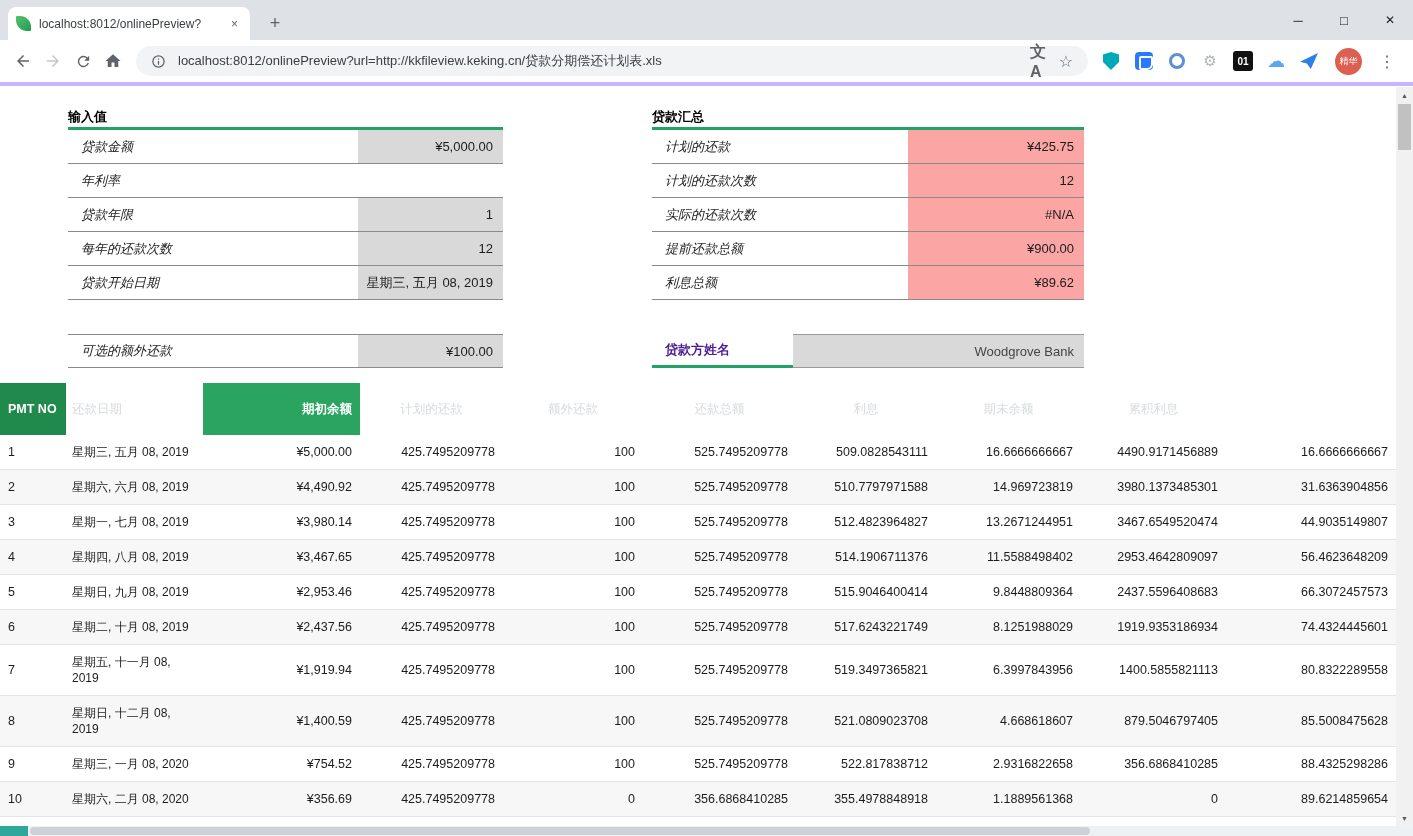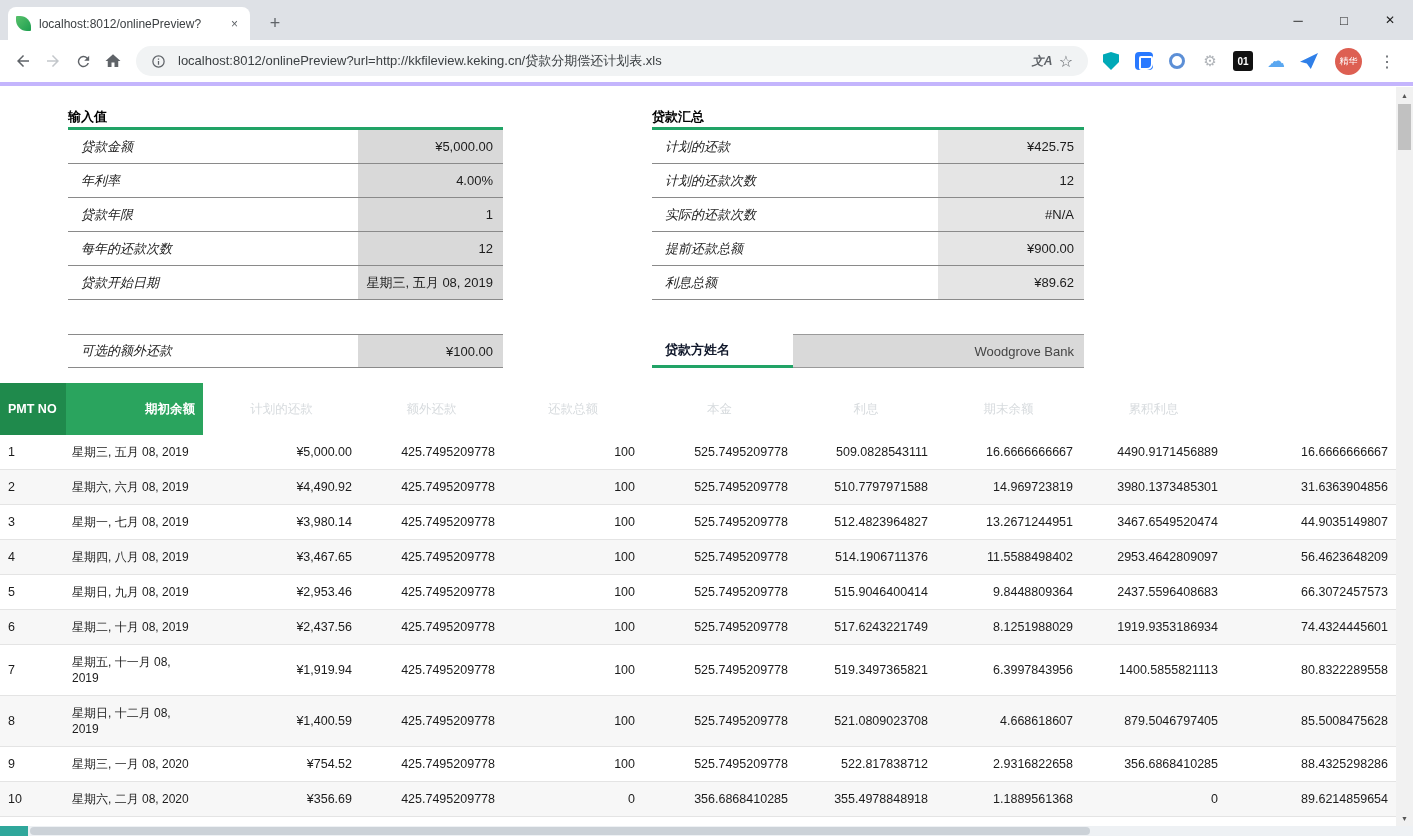--- a/index.html
+++ b/index.html
@@ -32,21 +32,21 @@
     background:#ffffff; border-bottom:4px solid #c4b5fd;
     display:flex; align-items:center; padding:0 8px;
   }
   .nav-btn { width:30px; height:30px; display:flex; align-items:center; justify-content:center; flex:0 0 auto; }
   .omnibox {
     flex:1; height:30px; background:#f1f3f4; border-radius:15px;
     margin:0 10px 0 8px; display:flex; align-items:center; padding:0 10px; min-width:0;
   }
   .url-text { flex:1; font-size:13px; color:#3c4043; white-space:nowrap; overflow:hidden; margin-left:8px; }
   .omni-icon { flex:0 0 auto; display:flex; align-items:center; justify-content:center; width:24px; height:24px; }
-  .translate-glyph { font-size:12px; color:#5f6368; font-weight:bold;font-style:italic; }
+  .translate-glyph { font-size:16px; color:#5f6368; font-weight:bold; }
   .star-glyph { font-size:16px; color:#5f6368; }
   .ext-area { display:flex; align-items:center; gap:11px; padding:0 6px 0 2px; flex:0 0 auto; }
   .ext { width:22px; height:22px; display:flex; align-items:center; justify-content:center; }
   .shield { width:16px; height:18px; background:#00a9b7; clip-path:polygon(50% 0,100% 14%,100% 55%,50% 100%,0 55%,0 14%); }
   .bluesq { width:18px; height:18px; background:#2979ff; border-radius:4px; position:relative; }
   .bluesq::after { content:""; position:absolute; left:4px; top:4px; width:10px; height:10px; border:2px solid #fff; border-radius:2px 2px 6px 2px; }
   .ring { width:16px; height:16px; border:3px solid #5c8fd6; border-radius:50%; }
   .gray-glyph { font-size:15px; color:#b0b4b9; }
   .badge01 { width:20px; height:20px; background:#111; color:#fff; font-size:10px; font-weight:bold; display:flex; align-items:center; justify-content:center; border-radius:3px; }
   .cloud-glyph { font-size:18px; color:#5aa7f0; }
@@ -59,25 +59,25 @@
 
   .section { position:absolute; top:4px;margin-top:17px; }
   .section.input-sec { left:68px; width:435px; }
   .section.summary-sec { left:652px; width:432px; }
   .section-title { font-weight:bold; font-size:13px; color:#000; height:19px; }
   .section-rule { height:0; border-bottom:3px solid #21a366; }
   .kv-row { display:flex; height:34px; align-items:stretch; border-bottom:1px solid #8a8a8a; }
   .kv-label { flex:1; display:flex; align-items:center; padding-left:13px; font-style:italic; color:#1c1c1c; }
   .kv-value { display:flex; align-items:center; justify-content:flex-end; padding-right:10px; color:#1c1c1c; }
   .input-sec .kv-value { width:145px; background:#d9d9d9; }
-  .summary-sec .kv-value { width:146px; background:#e5e5e5; }
+  .summary-sec .kv-value { width:176px; background:#fca5a5; }
   .kv-gap { height:34px; }
   .kv-row.extra { border-top:1px solid #8a8a8a; }
   .lender-row { display:flex; height:34px; align-items:stretch; }
-  .lender-label { width:141px; display:flex; align-items:center; padding-left:13px; color:#0f172a; font-weight:600; border-bottom:3px solid #21a366; font-style:normal; }
+  .lender-label { width:141px; display:flex; align-items:center; padding-left:13px; color:#4c1d95; font-weight:600; border-bottom:3px solid #21a366; font-style:normal; }
   .lender-value { flex:1; background:#d9d9d9; display:flex; align-items:center; justify-content:flex-end; padding-right:10px; color:#444; border-top:1px solid #9a9a9a; border-bottom:1px solid #9a9a9a; }
 
   .amort-table { position:absolute; left:0; top:296px; width:1396px; font-size:12.5px; }
   .t-header, .t-row { display:grid; grid-template-columns:66px 137px 157px 143px 140px 153px 140px 145px 145px 170px; }
   .t-header { height:52px; background:#fff; }
   .h-cell { display:flex; align-items:center; }
   .h-pmt { background:#1f8a4c; color:#fff; font-weight:bold; padding-left:8px; padding-right:8px; line-height:16px; }
   .h-bal { background:#2aa45e; color:#fff; font-weight:bold; justify-content:flex-end; padding-right:8px; }
   .h-faint { color:#d7dbde; justify-content:center; }
   .h-date { color:#d7dbde; padding-left:6px; }
@@ -181,21 +181,20 @@
 
   <div class="section input-sec">
     <div class="section-title">输入值</div>
     <div class="section-rule"></div>
     <div class="kv-row">
       <div class="kv-label">贷款金额</div>
       <div class="kv-value">¥5,000.00</div>
     </div>
     <div class="kv-row">
       <div class="kv-label">年利率</div>
-      <div class="kv-value">4.00%</div>
     </div>
     <div class="kv-row">
       <div class="kv-label">贷款年限</div>
       <div class="kv-value">1</div>
     </div>
     <div class="kv-row">
       <div class="kv-label">每年的还款次数</div>
       <div class="kv-value">12</div>
     </div>
     <div class="kv-row">
@@ -235,25 +234,25 @@
     <div class="kv-gap"></div>
     <div class="lender-row">
       <div class="lender-label">贷款方姓名</div>
       <div class="lender-value">Woodgrove Bank</div>
     </div>
   </div>
 
   <div class="amort-table">
     <div class="t-header">
       <div class="h-cell h-pmt">PMT NO</div>
+      <div class="h-cell h-date">还款日期</div>
       <div class="h-cell h-bal">期初余额</div>
       <div class="h-cell h-faint">计划的还款</div>
       <div class="h-cell h-faint">额外还款</div>
       <div class="h-cell h-faint">还款总额</div>
-      <div class="h-cell h-faint">本金</div>
       <div class="h-cell h-faint">利息</div>
       <div class="h-cell h-faint">期末余额</div>
       <div class="h-cell h-faint">累积利息</div>
     </div>
     <div>
         <div class="t-row">
     <div class="cell c-pmt">1</div>
     <div class="cell c-date">星期三, 五月 08, 2019</div>
     <div class="cell num">¥5,000.00</div>
     <div class="cell num">425.7495209778</div>

